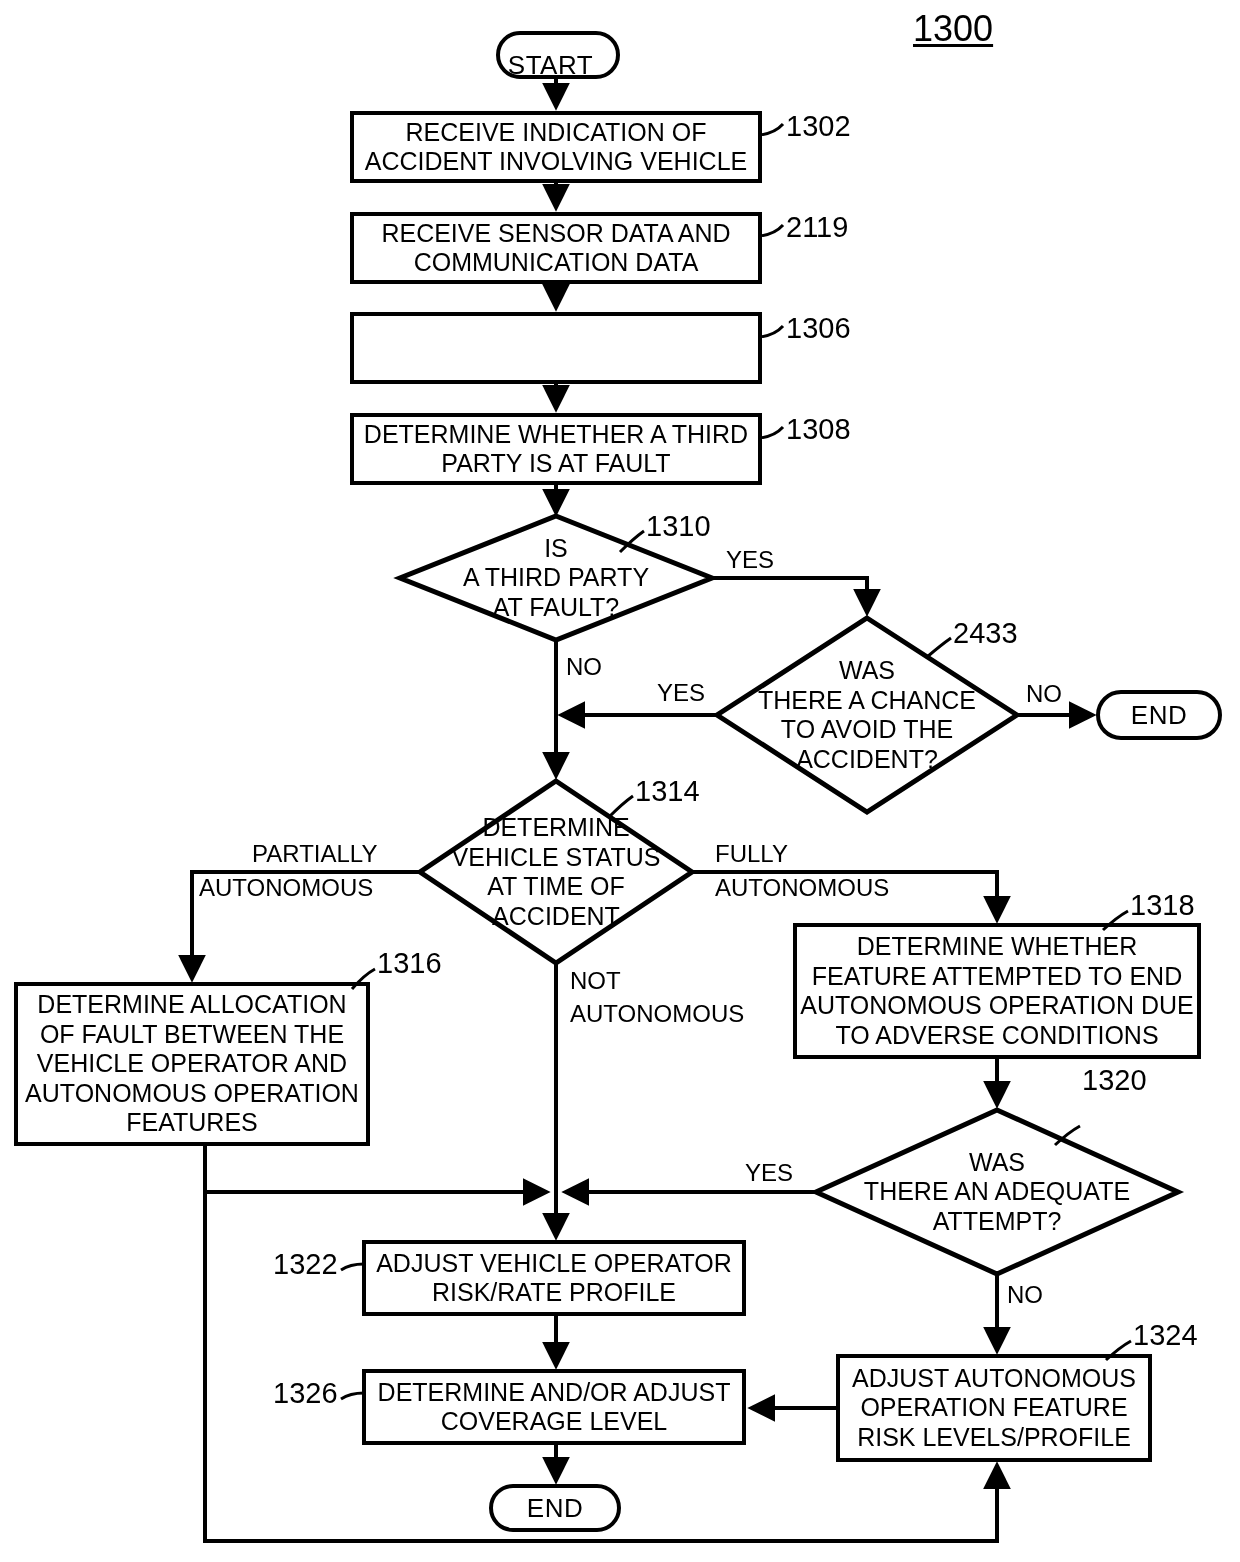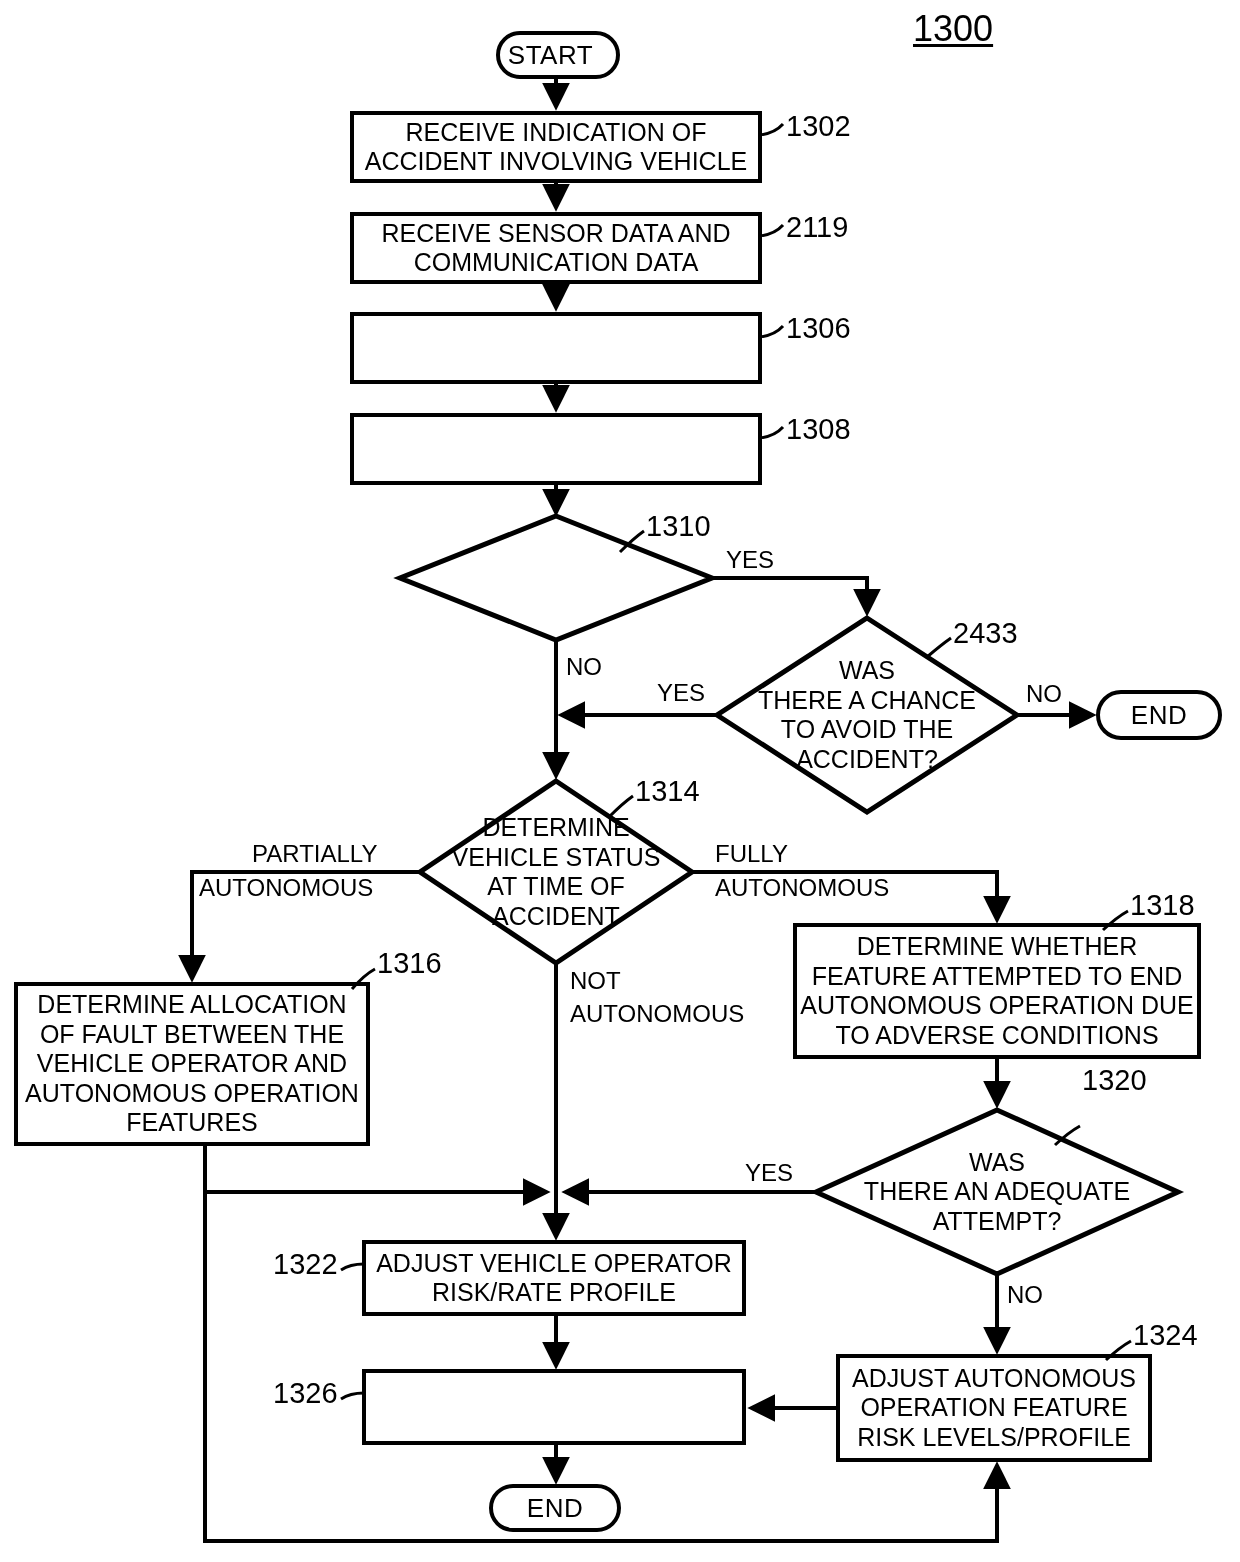--- a/index.html
+++ b/index.html
@@ -166,43 +166,50 @@
       <path d="M 1103 930 Q 1117 917 1128 911"></path>
       <path d="M 1055 1145 Q 1069 1132 1080 1126"></path>
       <path d="M 364 1264 Q 350 1264 341 1270"></path>
       <path d="M 1106 1360 Q 1120 1347 1131 1341"></path>
       <path d="M 364 1393 Q 350 1393 341 1399"></path>
     </g>
   </svg>
 
   <div class="fig-num" style="left:913px; top:8px;">1300</div>
 
-  <div class="term-text" style="left:498px; top:33px; width:105px; height:44px;">START</div>
+  <div class="term-text" style="left:498px; top:43px; width:105px; height:44px;">START</div>
   <div class="term-text" style="left:1098px; top:692px; width:122px; height:46px;">END</div>
   <div class="term-text" style="left:491px; top:1486px; width:128px; height:44px;">END</div>
 
   <div class="node-text" style="left:352px; top:113px; width:408px; height:68px;">RECEIVE INDICATION OF
 ACCIDENT INVOLVING VEHICLE</div>
   <div class="node-text" style="left:352px; top:214px; width:408px; height:68px;">RECEIVE SENSOR DATA AND
 COMMUNICATION DATA</div>
+  <div class="node-text" style="left:352px; top:415px; width:408px; height:68px;">DETERMINE WHETHER A THIRD
+PARTY IS AT FAULT</div>
   <div class="node-text" style="left:16px; top:984px; width:352px; height:160px;">DETERMINE ALLOCATION
 OF FAULT BETWEEN THE
 VEHICLE OPERATOR AND
 AUTONOMOUS OPERATION
 FEATURES</div>
   <div class="node-text" style="left:795px; top:925px; width:404px; height:132px;">DETERMINE WHETHER
 FEATURE ATTEMPTED TO END
 AUTONOMOUS OPERATION DUE
 TO ADVERSE CONDITIONS</div>
   <div class="node-text" style="left:364px; top:1242px; width:380px; height:72px;">ADJUST VEHICLE OPERATOR
 RISK/RATE PROFILE</div>
   <div class="node-text" style="left:838px; top:1356px; width:312px; height:104px;">ADJUST AUTONOMOUS
 OPERATION FEATURE
 RISK LEVELS/PROFILE</div>
-
+  <div class="node-text" style="left:364px; top:1371px; width:380px; height:72px;">DETERMINE AND/OR ADJUST
+COVERAGE LEVEL</div>
+
+  <div class="node-text" style="left:436px; top:521px; width:240px; height:114px;">IS
+A THIRD PARTY
+AT FAULT?</div>
   <div class="node-text" style="left:742px; top:640px; width:250px; height:150px;">WAS
 THERE A CHANCE
 TO AVOID THE
 ACCIDENT?</div>
   <div class="node-text" style="left:441px; top:797px; width:230px; height:150px;">DETERMINE
 VEHICLE  STATUS
 AT TIME OF
 ACCIDENT</div>
   <div class="node-text" style="left:862px; top:1132px; width:270px; height:120px;">WAS
 THERE AN ADEQUATE

